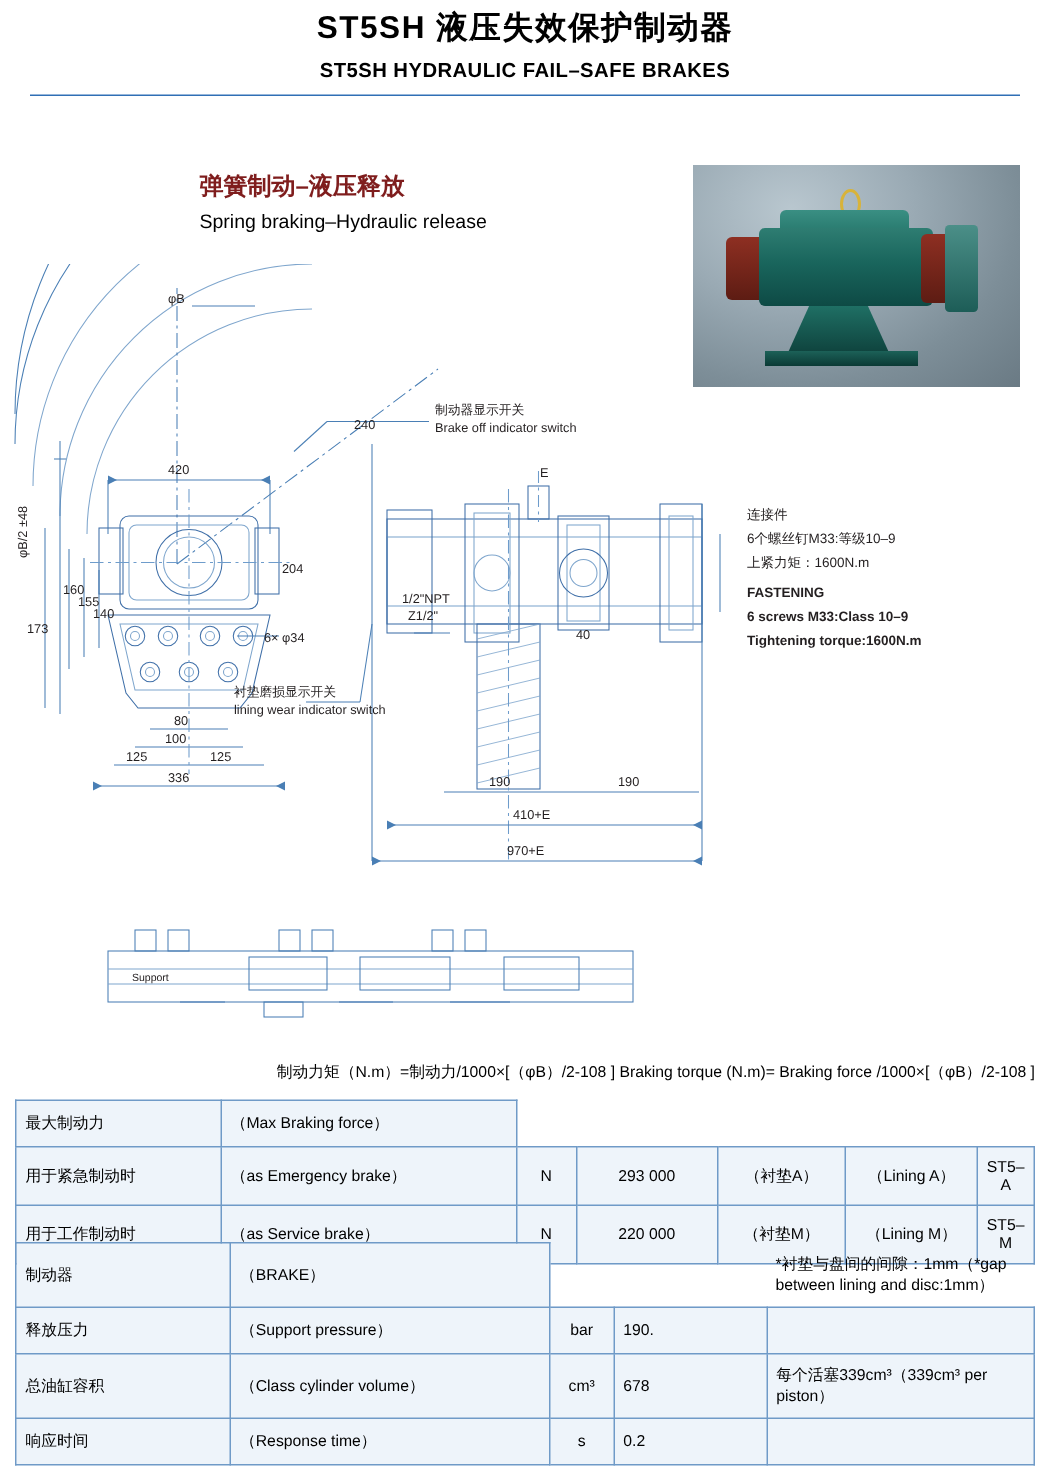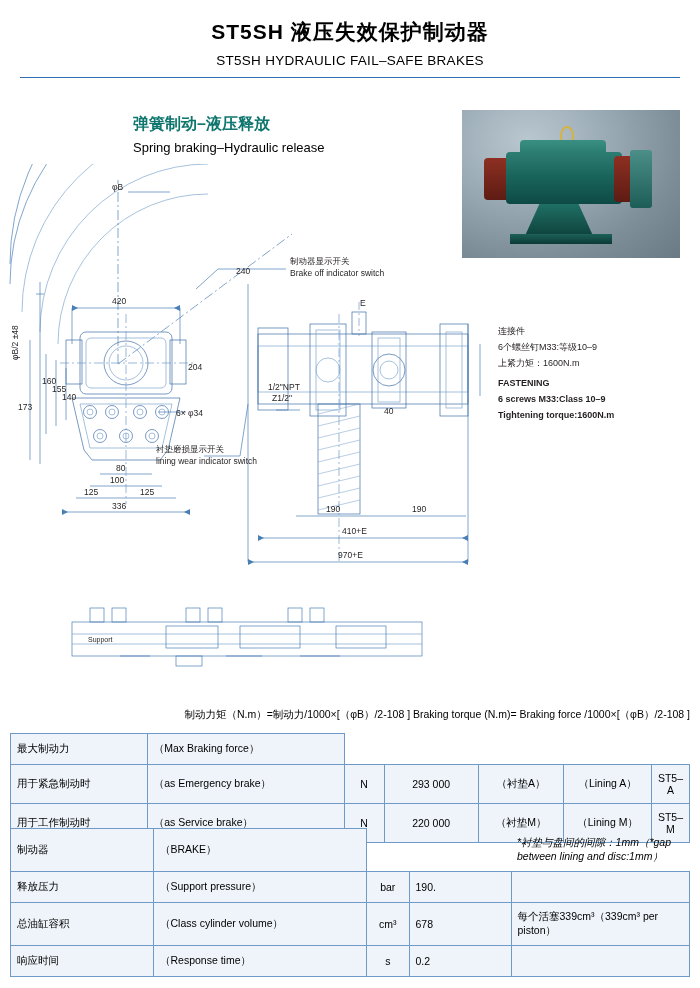--- a/index.html
+++ b/index.html
@@ -7,35 +7,35 @@
     width:700px;height:988px;
     background:#ffffff;
     font-family:"Liberation Sans", sans-serif;
     color:#231f20;
     position:relative;
     overflow:hidden;
   }
   .page{position:relative;width:700px;height:988px;}
 
   
-  .header{padding-top:18px;text-align:center;}
+  .header{padding-top:4px;text-align:center;}
   .title-cn{
     font-size:21px;font-weight:bold;letter-spacing:1px;color:#000;
   }
   .title-en{
-    font-size:13.5px;font-weight:normal;margin-top:7px;color:#000;letter-spacing:0.3px;
+    font-size:13.5px;font-weight:bold;margin-top:7px;color:#000;letter-spacing:0.3px;
   }
   .header-rule{
     margin-top:9px;width:660px;margin-left:auto;margin-right:auto;
     border-top:1.6px solid #2f6fb5;
   }
 
   
   .sub-cn{
-    position:absolute;left:133px;top:114px;font-size:16px;font-weight:bold;color:#0f766e;
+    position:absolute;left:133px;top:114px;font-size:16px;font-weight:bold;color:#7f1d1d;
   }
   .sub-en{
     position:absolute;left:133px;top:140px;font-size:13px;color:#000000;
   }
 
   
   .photo{
     position:absolute;left:462px;top:110px;width:218px;height:148px;
     background:
       radial-gradient(ellipse at 30% 20%, #b9c7cf 0%, #9aaab4 38%, #7d8e98 70%, #6a7a84 100%);
@@ -75,21 +75,21 @@
     position:absolute;left:48px;top:124px;width:102px;height:10px;
     background:linear-gradient(180deg,#1c6158 0%,#0b3a35 100%);
   }
   .ph-hook{
     position:absolute;left:98px;top:16px;width:10px;height:16px;
     border:2px solid #d8b33a;border-radius:50%;background:transparent;
   }
 
   
   .drawing{
-    position:absolute;left:0;top:164px;width:700px;height:520px;
+    position:absolute;left:0;top:176px;width:700px;height:520px;
   }
   .drawing svg{display:block;}
 
   
   .formula{
     position:absolute;left:10px;top:708px;width:680px;
     font-size:10.5px;color:#000;text-align:right;
   }
 
   
@@ -103,21 +103,21 @@
     border:1px solid #6f9ac7;
     padding:7px 6px;
     background:#eef4fa;
     height:16px;
   }
   .tbl .c{text-align:center;}
   .tbl .l{text-align:left;}
   .t1{top:733px;}
   .t2{top:828px;}
   .nowrap{white-space:nowrap;}
-  .tbl td.nb{border:none;background:transparent;font-style:italic;}
+  .tbl td.nb{border:none;background:transparent;}
 
   
   .dt{font-family:"Liberation Sans", sans-serif;}
 </style>
 </head>
 <body>
 
 <div class="page">
 
   <div class="header">

